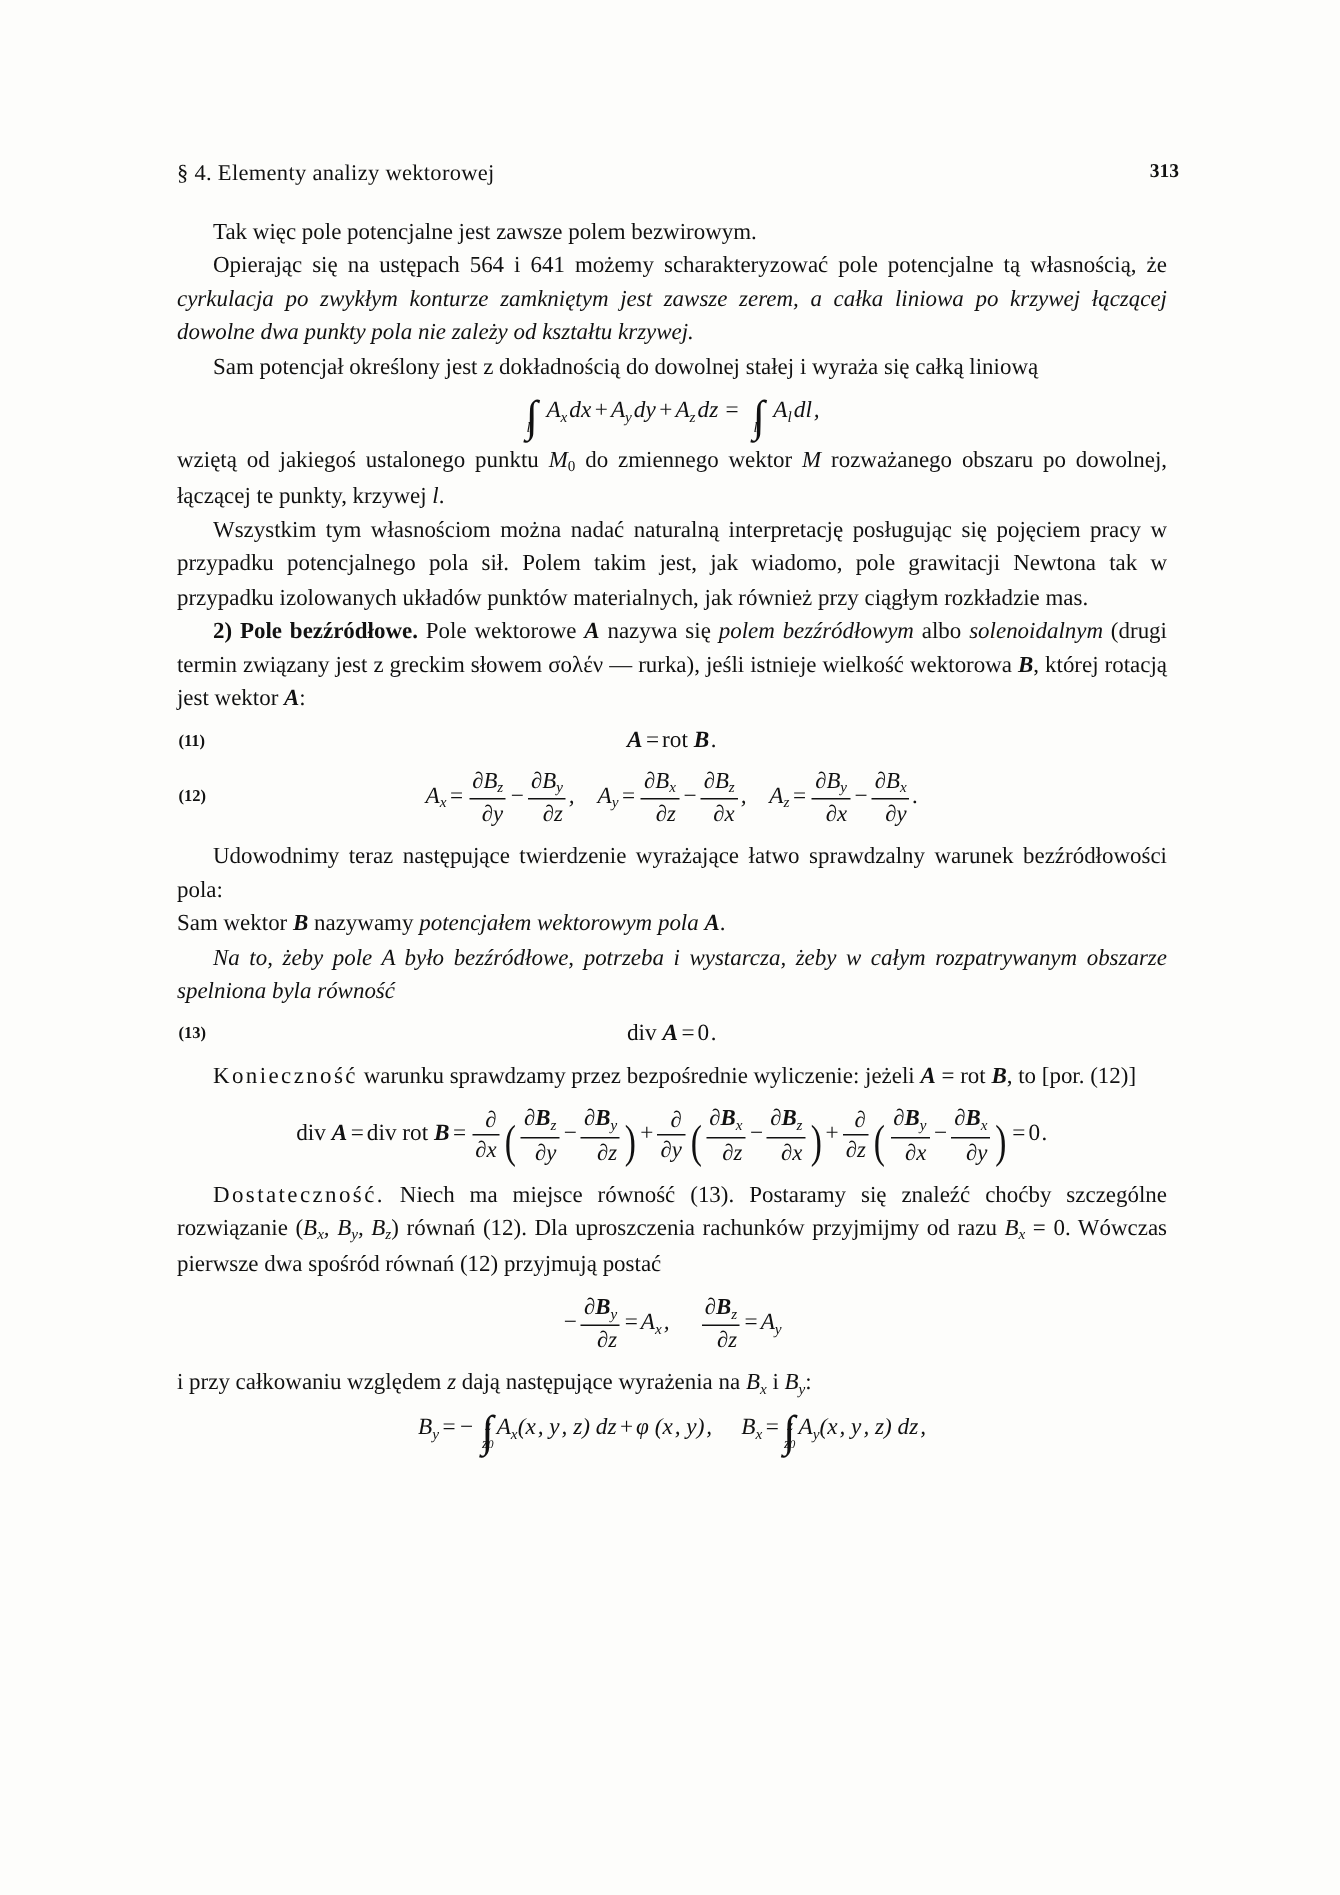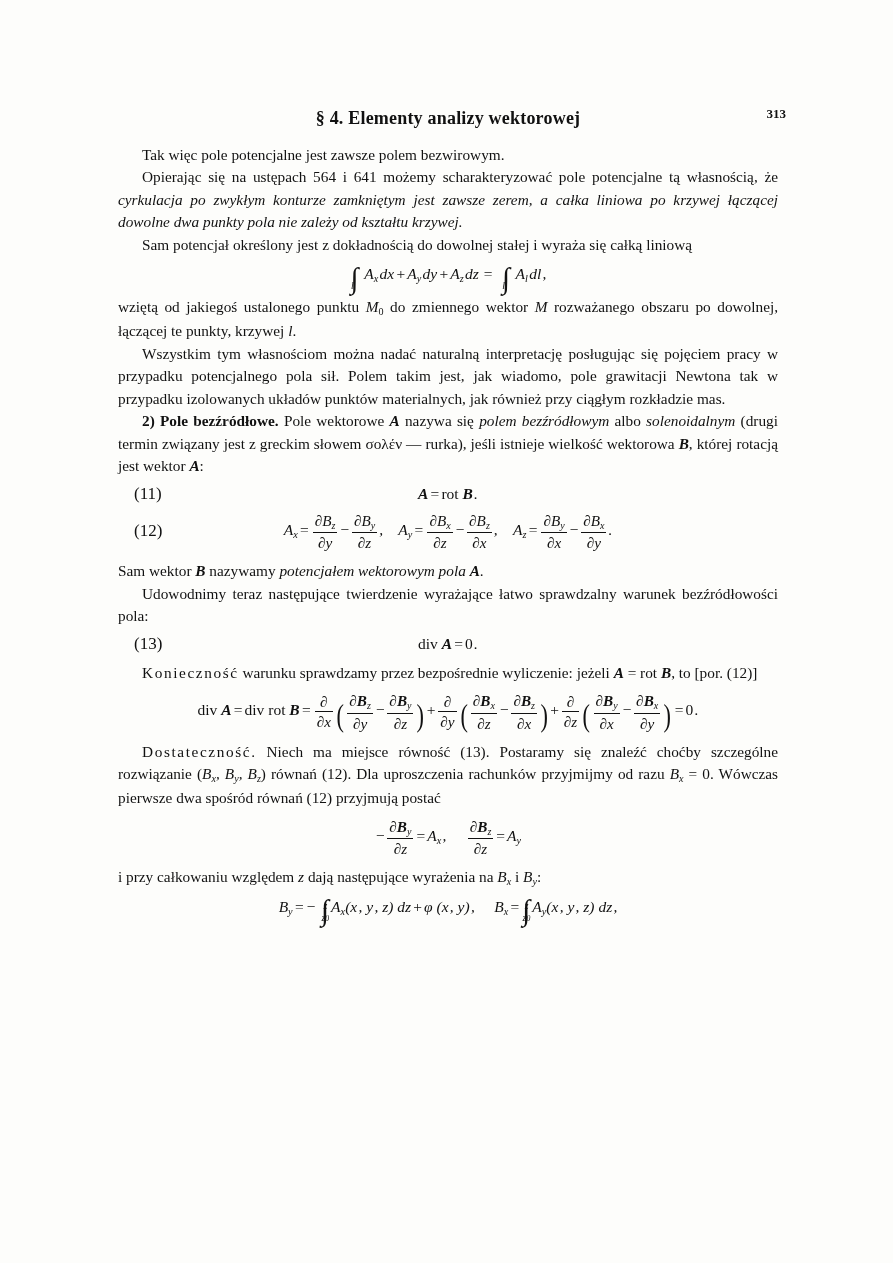--- a/index.html
+++ b/index.html
@@ -32,23 +32,22 @@
   
   .runhead {
     position: relative;
     height: 22px;
     margin-bottom: 14px;
   }
   .runhead .rh-title {
     position: absolute;
     left: 0;
     right: 0;
-    text-align: center;
-    font-size: 18px;
-    font-weight: bold;
+    font-size: 15px;
+    font-weight: normal;
     letter-spacing: 0.2px;
   }
   .runhead .rh-page {
     position: absolute;
     right: -8px;
     top: -2px;
     font-size: 13px;
     font-weight: bold;
     margin-left: 33px;
   }
@@ -70,24 +69,25 @@
 
   
   .display {
     position: relative;
     text-align: center;
     margin: 9px 0 9px 0;
     font-size: 15.5px;
   }
   .display .eqno {
     position: absolute;
-    left: 16px;
+    left: 1px;
     top: 50%;
     transform: translateY(-50%);
-    font-size: 17px;
+    font-size: 11px;
+    font-weight: bold;
   }
   .math {
     font-family: "Liberation Serif", serif;
     font-style: italic;
     white-space: nowrap;
   }
   .math .up { font-style: normal; }
   .sub {
     font-size: 0.66em;
     vertical-align: -0.32em;
@@ -126,21 +126,21 @@
     font-size: 0.33em;
     font-style: italic;
     line-height: 1;
     white-space: nowrap;
   }
 
   
   .frac {
     display: inline-block;
     vertical-align: middle;
-    text-align: center;
+    text-align: right;
     margin: 0 2px;
     line-height: 1.12;
     font-size: 0.98em;
   }
   .frac > span { display: block; padding: 0 2px; }
   .frac .num { border-bottom: 1.1px solid #111; padding-bottom: 1px; }
   .frac .den { padding-top: 1px; }
 
   .paren-big {
     display: inline-block;
@@ -194,24 +194,25 @@
 
     <div class="display gap-sm">
       <span class="eqno">(12)</span>
       <span class="math">
         A<span class="sub">x</span> = <span class="frac"><span class="num">∂B<span class="sub">z</span></span><span class="den">∂y</span></span>−<span class="frac"><span class="num">∂B<span class="sub">y</span></span><span class="den">∂z</span></span>,&nbsp;&nbsp;&nbsp;
         A<span class="sub">y</span> = <span class="frac"><span class="num">∂B<span class="sub">x</span></span><span class="den">∂z</span></span>−<span class="frac"><span class="num">∂B<span class="sub">z</span></span><span class="den">∂x</span></span>,&nbsp;&nbsp;&nbsp;
         A<span class="sub">z</span> = <span class="frac"><span class="num">∂B<span class="sub">y</span></span><span class="den">∂x</span></span>−<span class="frac"><span class="num">∂B<span class="sub">x</span></span><span class="den">∂y</span></span>.
       </span>
     </div>
 
+    <p class="para">Udowodnimy teraz następujące twierdzenie wyrażające łatwo sprawdzalny warunek bezźródłowości pola:</p>
+
     <p class="para noindent gap-sm"><span>Sam wektor </span><span class="bi">B</span><span> nazywamy </span><span class="it">potencjałem wektorowym pola</span>&nbsp;<span class="bi">A</span><span>.</span></p>
 
-    <p class="para">Udowodnimy teraz następujące twierdzenie wyrażające łatwo sprawdzalny warunek bezźródłowości pola:</p>
-
+    <p class="para it">Na to, żeby pole A było bezźródłowe, potrzeba i wystarcza, żeby w całym rozpatrywanym obszarze spelniona byla równość</p>
 
     <div class="display gap-sm">
       <span class="eqno">(13)</span>
       <span class="math"><span class="up">div</span>&nbsp;<span class="bi">A</span> = <span class="up">0</span> .</span>
     </div>
 
     <p class="para"><span class="sp">Konieczność</span><span> warunku sprawdzamy przez bezpośrednie wyliczenie: jeżeli </span><span class="bi">A</span><span> = rot </span><span class="bi">B</span><span>, to [por. (12)]</span></p>
 
     <div class="display gap-md">
       <span class="math">

